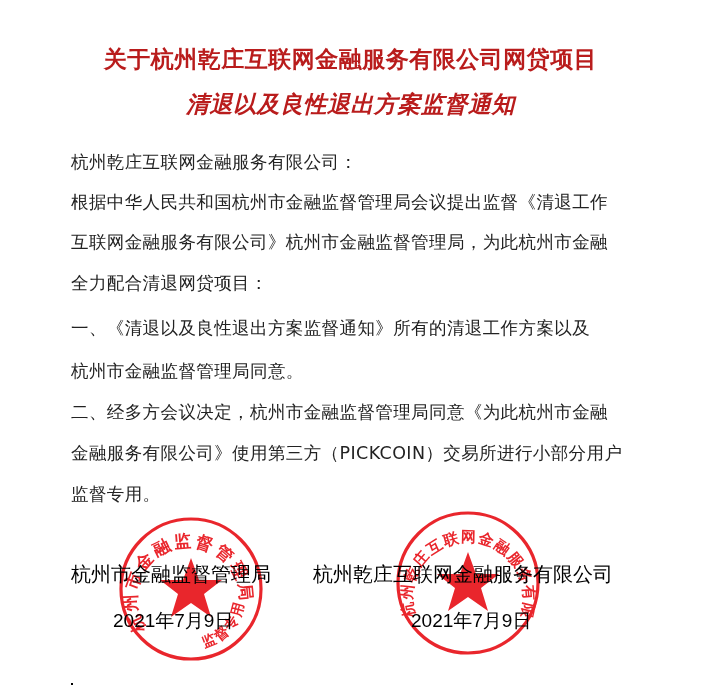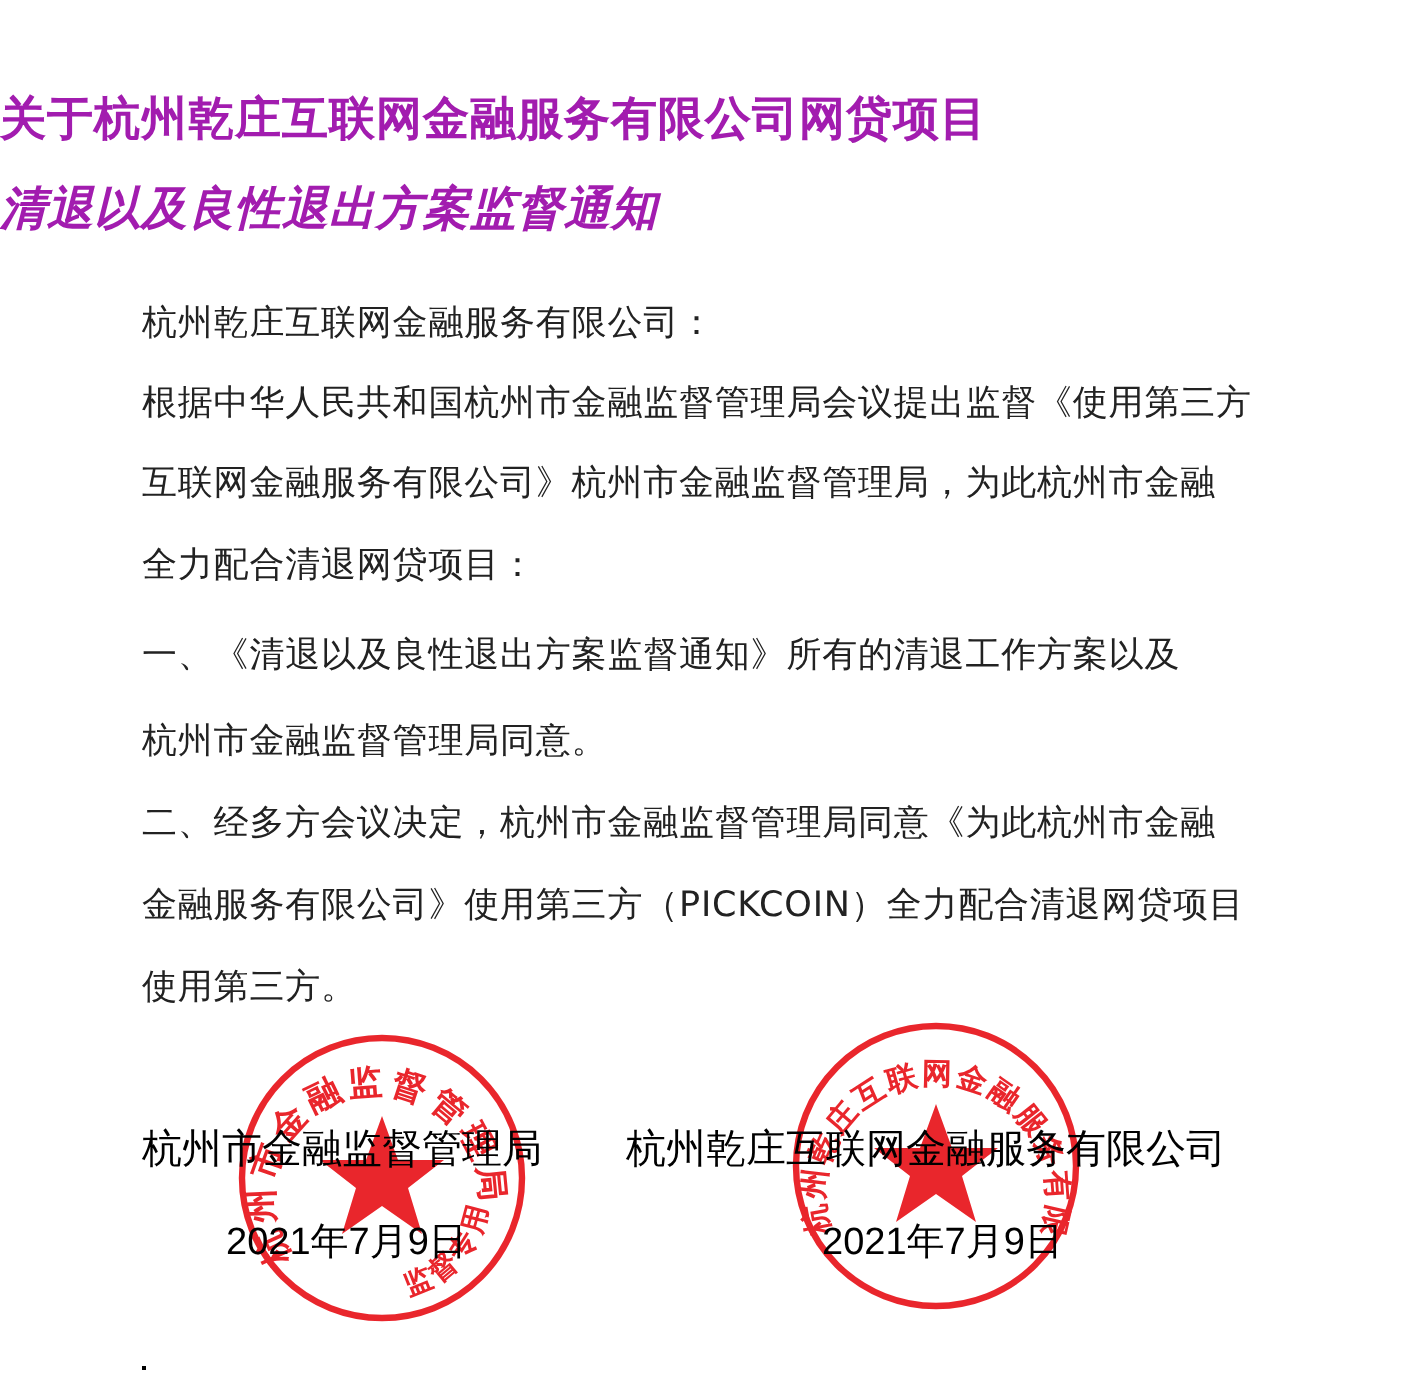--- a/index.html
+++ b/index.html
@@ -1,23 +1,23 @@
 <!DOCTYPE html>
 <html><head>
 <meta charset="utf-8">
 <style>
   html, body { margin: 0; padding: 0; }
   body {
     width: 701px; height: 688px; background: #ffffff; position: relative; overflow: hidden;
     font-family: "DejaVu Sans", "Liberation Sans", sans-serif; color: #1a1a1a;
   }
   .title {
-    position: absolute; left: 0; width: 701px; 
+    position: absolute; left: 0; width: 701px; text-align: center;
     font-family: "DejaVu Serif", "Liberation Serif", serif; font-weight: bold;
-    font-size: 23px; color: #a21caf; letter-spacing: 0.5px; white-space: nowrap;
+    font-size: 23px; color: #b91c1c; letter-spacing: 0.5px; white-space: nowrap;
   }
   .t1 { top: 44px; }
   .t2 { top: 89px; font-style: italic; }
   .line {
     position: absolute; left: 71px; font-size: 17.5px; white-space: nowrap;
     color: #222; letter-spacing: 0.4px; line-height: 22px;
   }
   .sig {
     position: absolute; font-size: 20px; color: #000; white-space: nowrap; z-index: 3;
     font-family: "Liberation Sans", "DejaVu Sans", sans-serif;
@@ -30,28 +30,28 @@
   .dot { position: absolute; left: 71px; top: 683px; width: 2px; height: 2px; background: #000; }
 </style>
 </head>
 <body>
 
 <div>
   <div class="title t1">关于杭州乾庄互联网金融服务有限公司网贷项目</div>
   <div class="title t2">清退以及良性退出方案监督通知</div>
 
   <div class="line" style="top:151px">杭州乾庄互联网金融服务有限公司：</div>
-  <div class="line" style="top:191px">根据中华人民共和国杭州市金融监督管理局会议提出监督《使用第三方</div>
+  <div class="line" style="top:191px">根据中华人民共和国杭州市金融监督管理局会议提出监督《清退工作</div>
   <div class="line" style="top:231px">互联网金融服务有限公司》杭州市金融监督管理局，为此杭州市金融</div>
   <div class="line" style="top:272px">全力配合清退网贷项目：</div>
   <div class="line" style="top:317px">一、《清退以及良性退出方案监督通知》所有的清退工作方案以及</div>
   <div class="line" style="top:360px">杭州市金融监督管理局同意。</div>
   <div class="line" style="top:401px">二、经多方会议决定，杭州市金融监督管理局同意《为此杭州市金融</div>
-  <div class="line" style="top:442px">金融服务有限公司》使用第三方（PICKCOIN）全力配合清退网贷项目</div>
-  <div class="line" style="top:483px">使用第三方。</div>
+  <div class="line" style="top:442px">金融服务有限公司》使用第三方（PICKCOIN）交易所进行小部分用户</div>
+  <div class="line" style="top:483px">监督专用。</div>
 
   <svg class="stamp" style="left:116px; top:514px" width="150" height="150" viewBox="0 0 150 150">
     <defs>
       <path id="arc1" d="M 30 115 A 52 52 0 1 1 122 100" fill="none"></path>
       <path id="arc1b" d="M 88 133 A 52 52 0 0 0 128 80" fill="none"></path>
     </defs>
     <circle cx="75" cy="75" r="70" fill="none" stroke="#e8141b" stroke-width="3.2"></circle>
     <text fill="#e8141b" font-size="17" font-weight="bold" font-family="DejaVu Serif, serif" letter-spacing="3">
       <textPath href="#arc1">杭州市金融监督管理局</textPath>
     </text>

